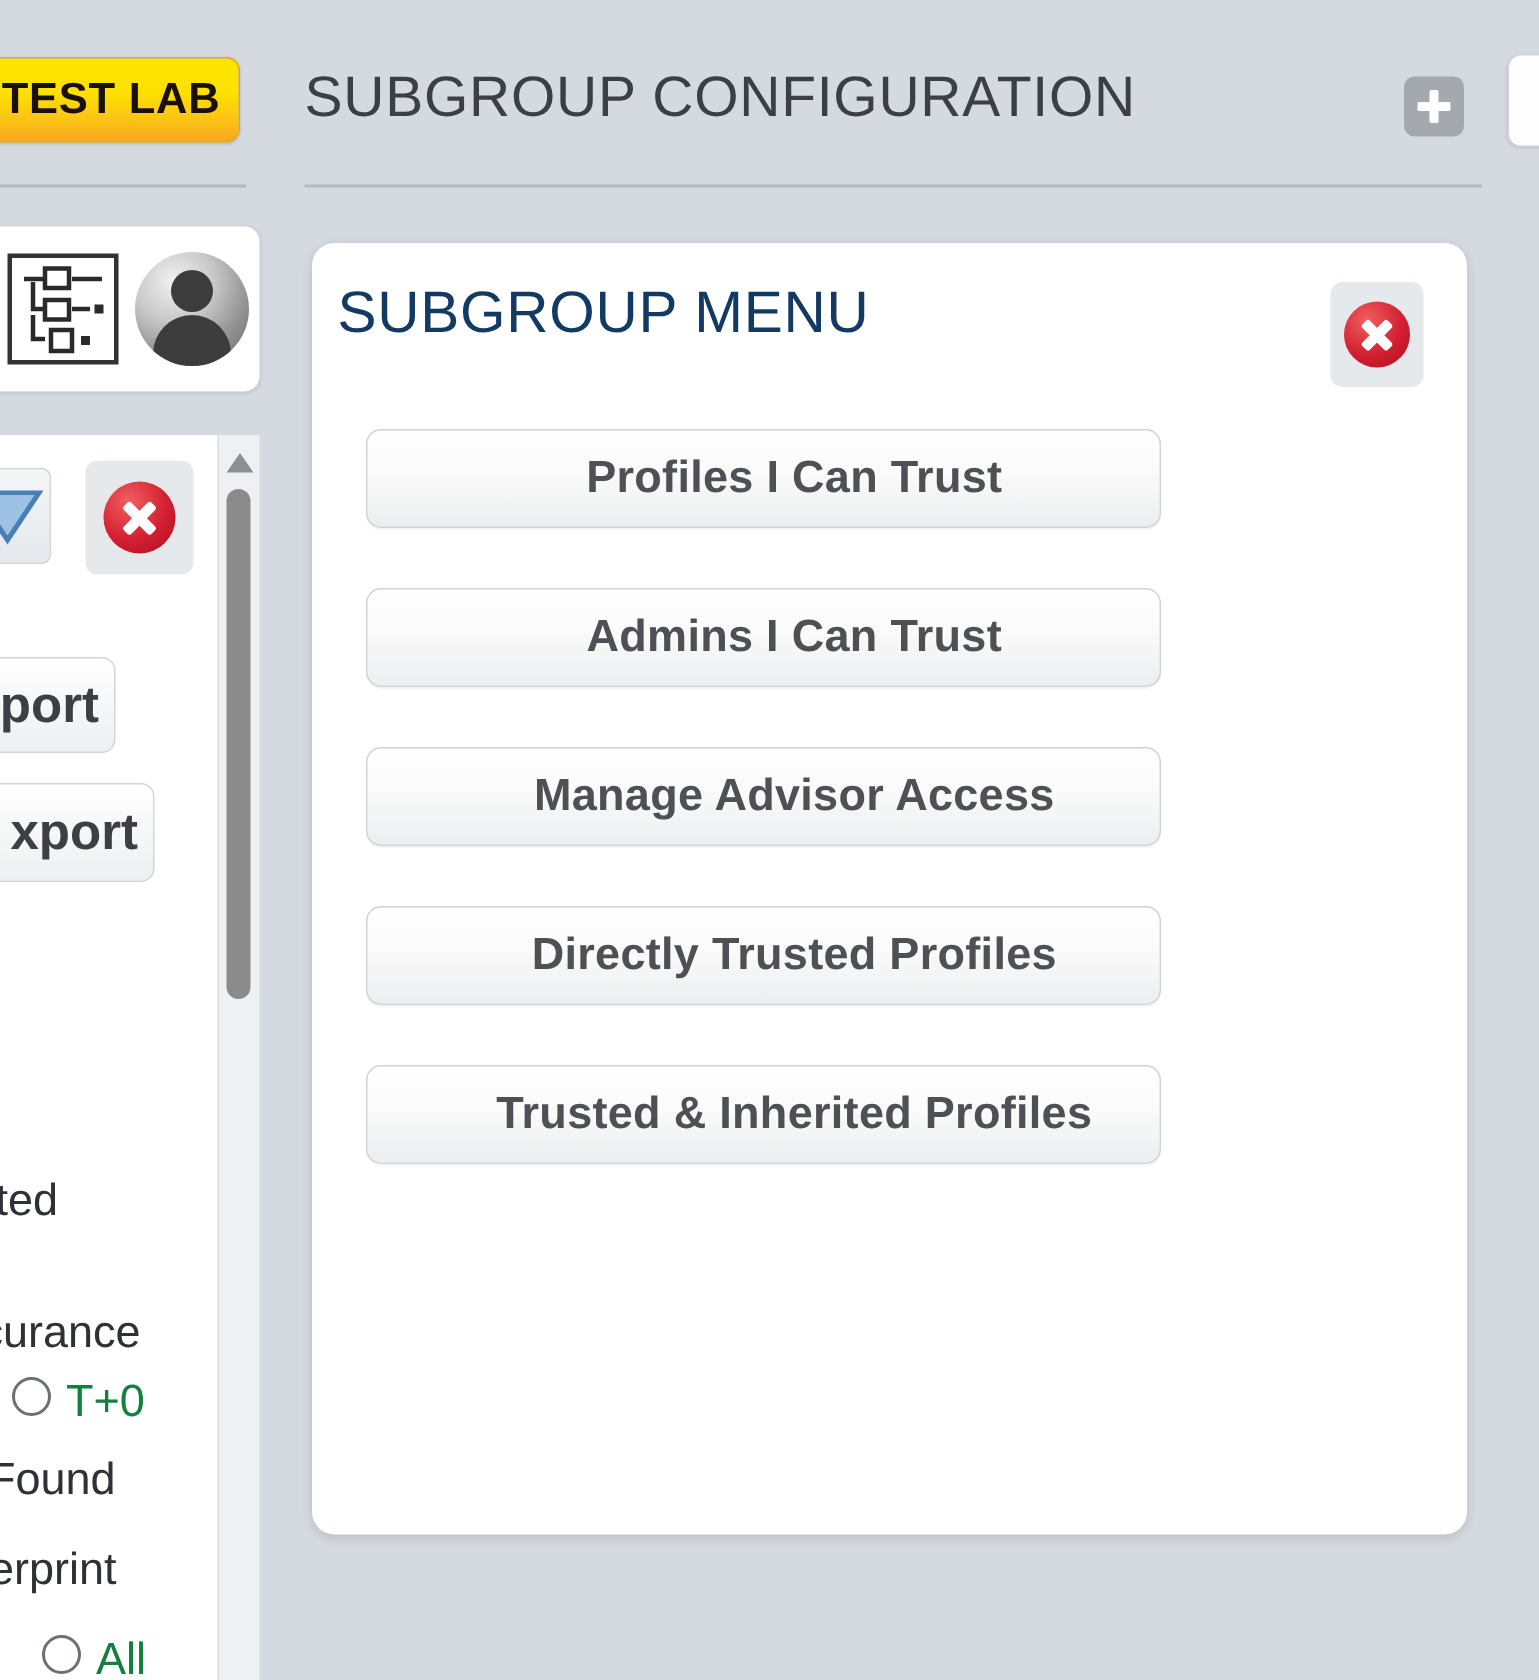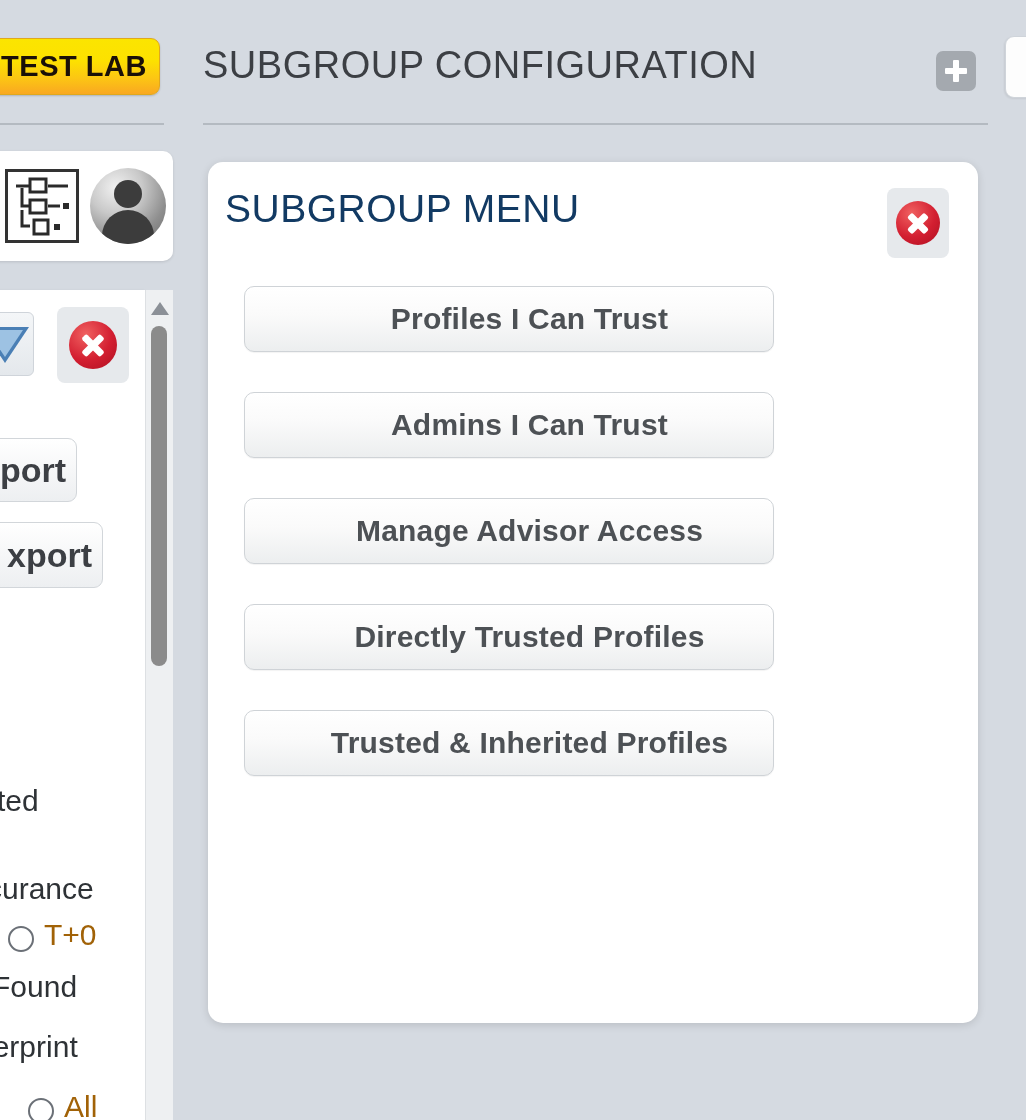--- a/index.html
+++ b/index.html
@@ -258,24 +258,24 @@
     white-space: nowrap;
   }
   #left-text-trusted   { left: -18px; top: 784px; }
   #left-text-occurance { left: -28px; top: 872px; }
   #left-text-found     { left: -8px;  top: 970px; }
   #left-text-fingerprint { left: -24px; top: 1030px; }
 
   .radio-row {
     position: absolute;
     display: flex;
-    align-items: flex-end;
+    align-items: flex-start;
     gap: 10px;
     font-size: 30px;
-    color: #a16207;
+    color: #15803d;
     white-space: nowrap;
   }
   #radio-t0 { left: 8px; top: 918px; }
   #radio-all { left: 28px; top: 1090px; }
   .radio-dot {
     width: 26px; height: 26px;
     border-radius: 50%;
     border: 2px solid #6b7077;
     background: #fff;
     flex: none;

